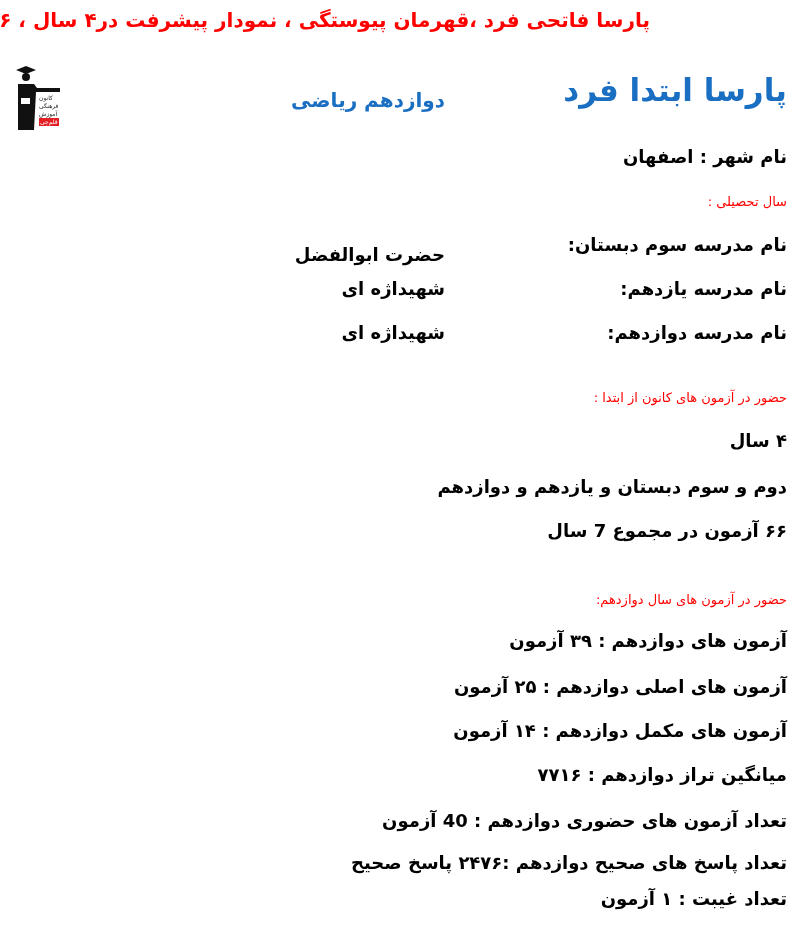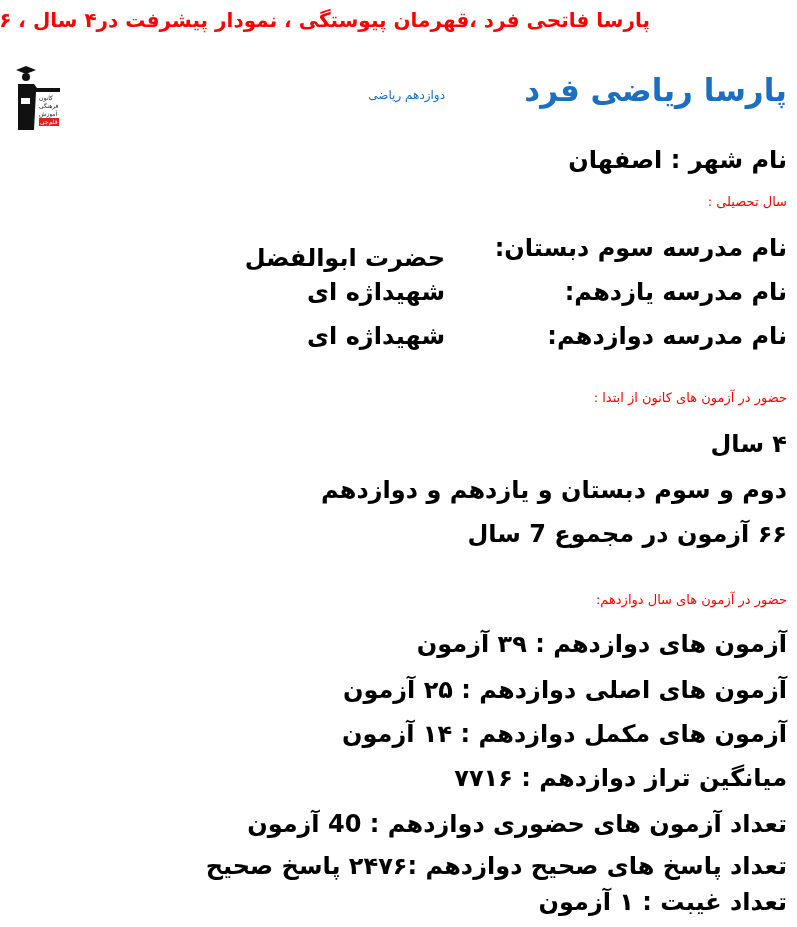--- a/index.html
+++ b/index.html
@@ -11,23 +11,23 @@
     .abs { position:absolute; white-space:nowrap; }
     .top-title {
       top:8px; left:60px; width:590px; text-align:center;
       color:#ff0000; font-weight:bold; font-size:20px; letter-spacing:-0.5px;
     }
     .logo { left:10px; top:64px; width:56px; height:68px; direction:ltr; }
     .name {
       right:10px; top:72px; color:#1a6fc2; font-weight:bold; font-size:31px;
     }
     .grade {
-      right:352px; top:88px; color:#1a6fc2; font-weight:normal; font-size:12px;
+      right:352px; top:88px; color:#1a6fc2; font-weight:bold; font-size:20px;
     }
-    .black { color:#000; font-weight:bold; font-size:24px; }
+    .black { color:#000; font-weight:bold; font-size:18px; }
     .red { color:#ff0000; font-size:13px; }
     .lbl { right:10px; }
     .val { right:352px; }
   </style>
 </head>
 <body>
 
 <div class="abs top-title">پارسا فاتحی فرد ،قهرمان پیوستگی ، نمودار پیشرفت در۴ سال ، ۶۶ آزمون</div>
 
 <div class="abs logo">
@@ -42,21 +42,21 @@
     <rect x="11" y="34" width="9" height="6" fill="#fff"></rect>
   </svg>
   <div style="position:absolute; left:29px; top:30px; font-size:6px; line-height:8px; color:#222; direction:rtl; text-align:left;">
     <div>کانون</div>
     <div>فرهنگی</div>
     <div>آموزش</div>
     <div style="background:#e31e24;color:#fff;padding:0 1px;">قلم‌چی</div>
   </div>
 </div>
 
-<div class="abs name">پارسا ریاضی فرد</div>
+<div class="abs name">پارسا ابتدا فرد</div>
 <div class="abs grade">دوازدهم ریاضی</div>
 
 <div class="abs black lbl" style="top:146px;">نام شهر : اصفهان</div>
 
 <div class="abs red lbl" style="top:194px;">سال تحصیلی :</div>
 
 <div class="abs black lbl" style="top:234px;">نام مدرسه سوم دبستان:</div>
 <div class="abs black val" style="top:244px;">حضرت ابوالفضل</div>
 <div class="abs black lbl" style="top:278px;">نام مدرسه یازدهم:</div>
 <div class="abs black val" style="top:278px;">شهیداژه ای</div>

